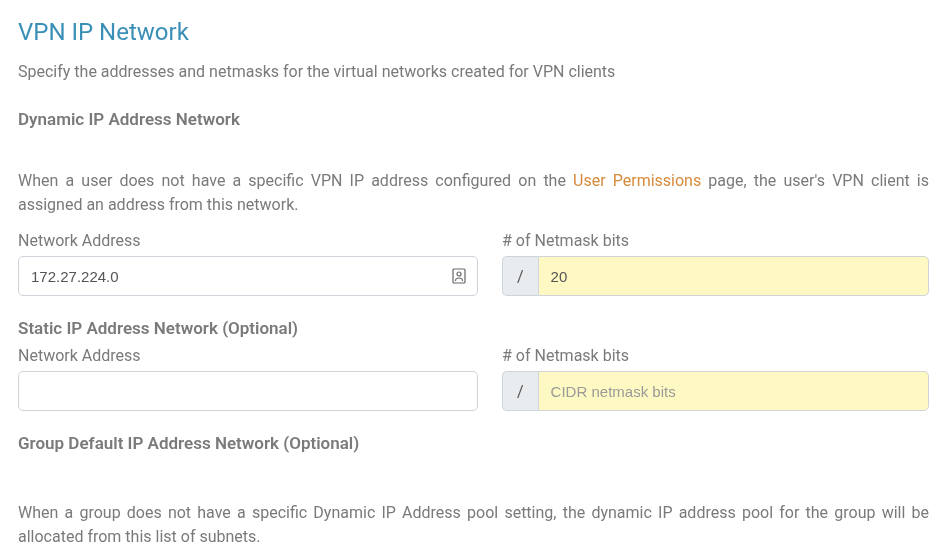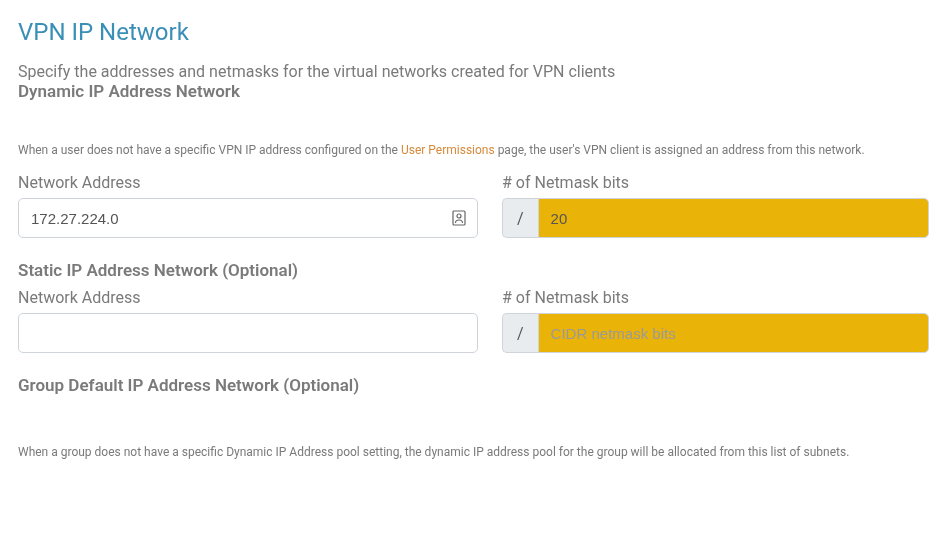--- a/index.html
+++ b/index.html
@@ -17,33 +17,34 @@
     .page-title {
       color: #3a8fb7;
       font-size: 24px;
       font-weight: 400;
       margin-bottom: 16px;
     }
     .page-subtitle {
       color: #7a7a7a;
       font-size: 16px;
       font-weight: 400;
+      margin-bottom: 28px;
     }
     .section {
       margin-bottom: 22px;
     }
     .section-title {
       color: #7a7a7a;
       font-size: 17px;
       font-weight: 600;
       margin-bottom: 8px;
     }
     .section-desc {
       color: #7a7a7a;
-      font-size: 12px;
+      font-size: 16px;
       line-height: 1.5;
       text-align: justify;
       margin-bottom: 14px;
       margin-top: 40px;
     }
     .link {
       color: #d68a3a;
       text-decoration: none;
     }
     .row {
@@ -107,21 +108,21 @@
       color: #555;
       font-size: 16px;
     }
     .netmask-input {
       flex: 1;
       border: 1px solid #ced4da;
       border-radius: 0 5px 5px 0;
       padding: 8px 12px;
       font-size: 15px;
       color: #555;
-      background: #eab308;
+      background: #fef9c3;
     }
     .netmask-input::placeholder {
       color: #9a9a9a;
     }
     .group-row {
       display: flex;
       gap: 20px;
       align-items: flex-start;
       flex-direction: column;
     }

